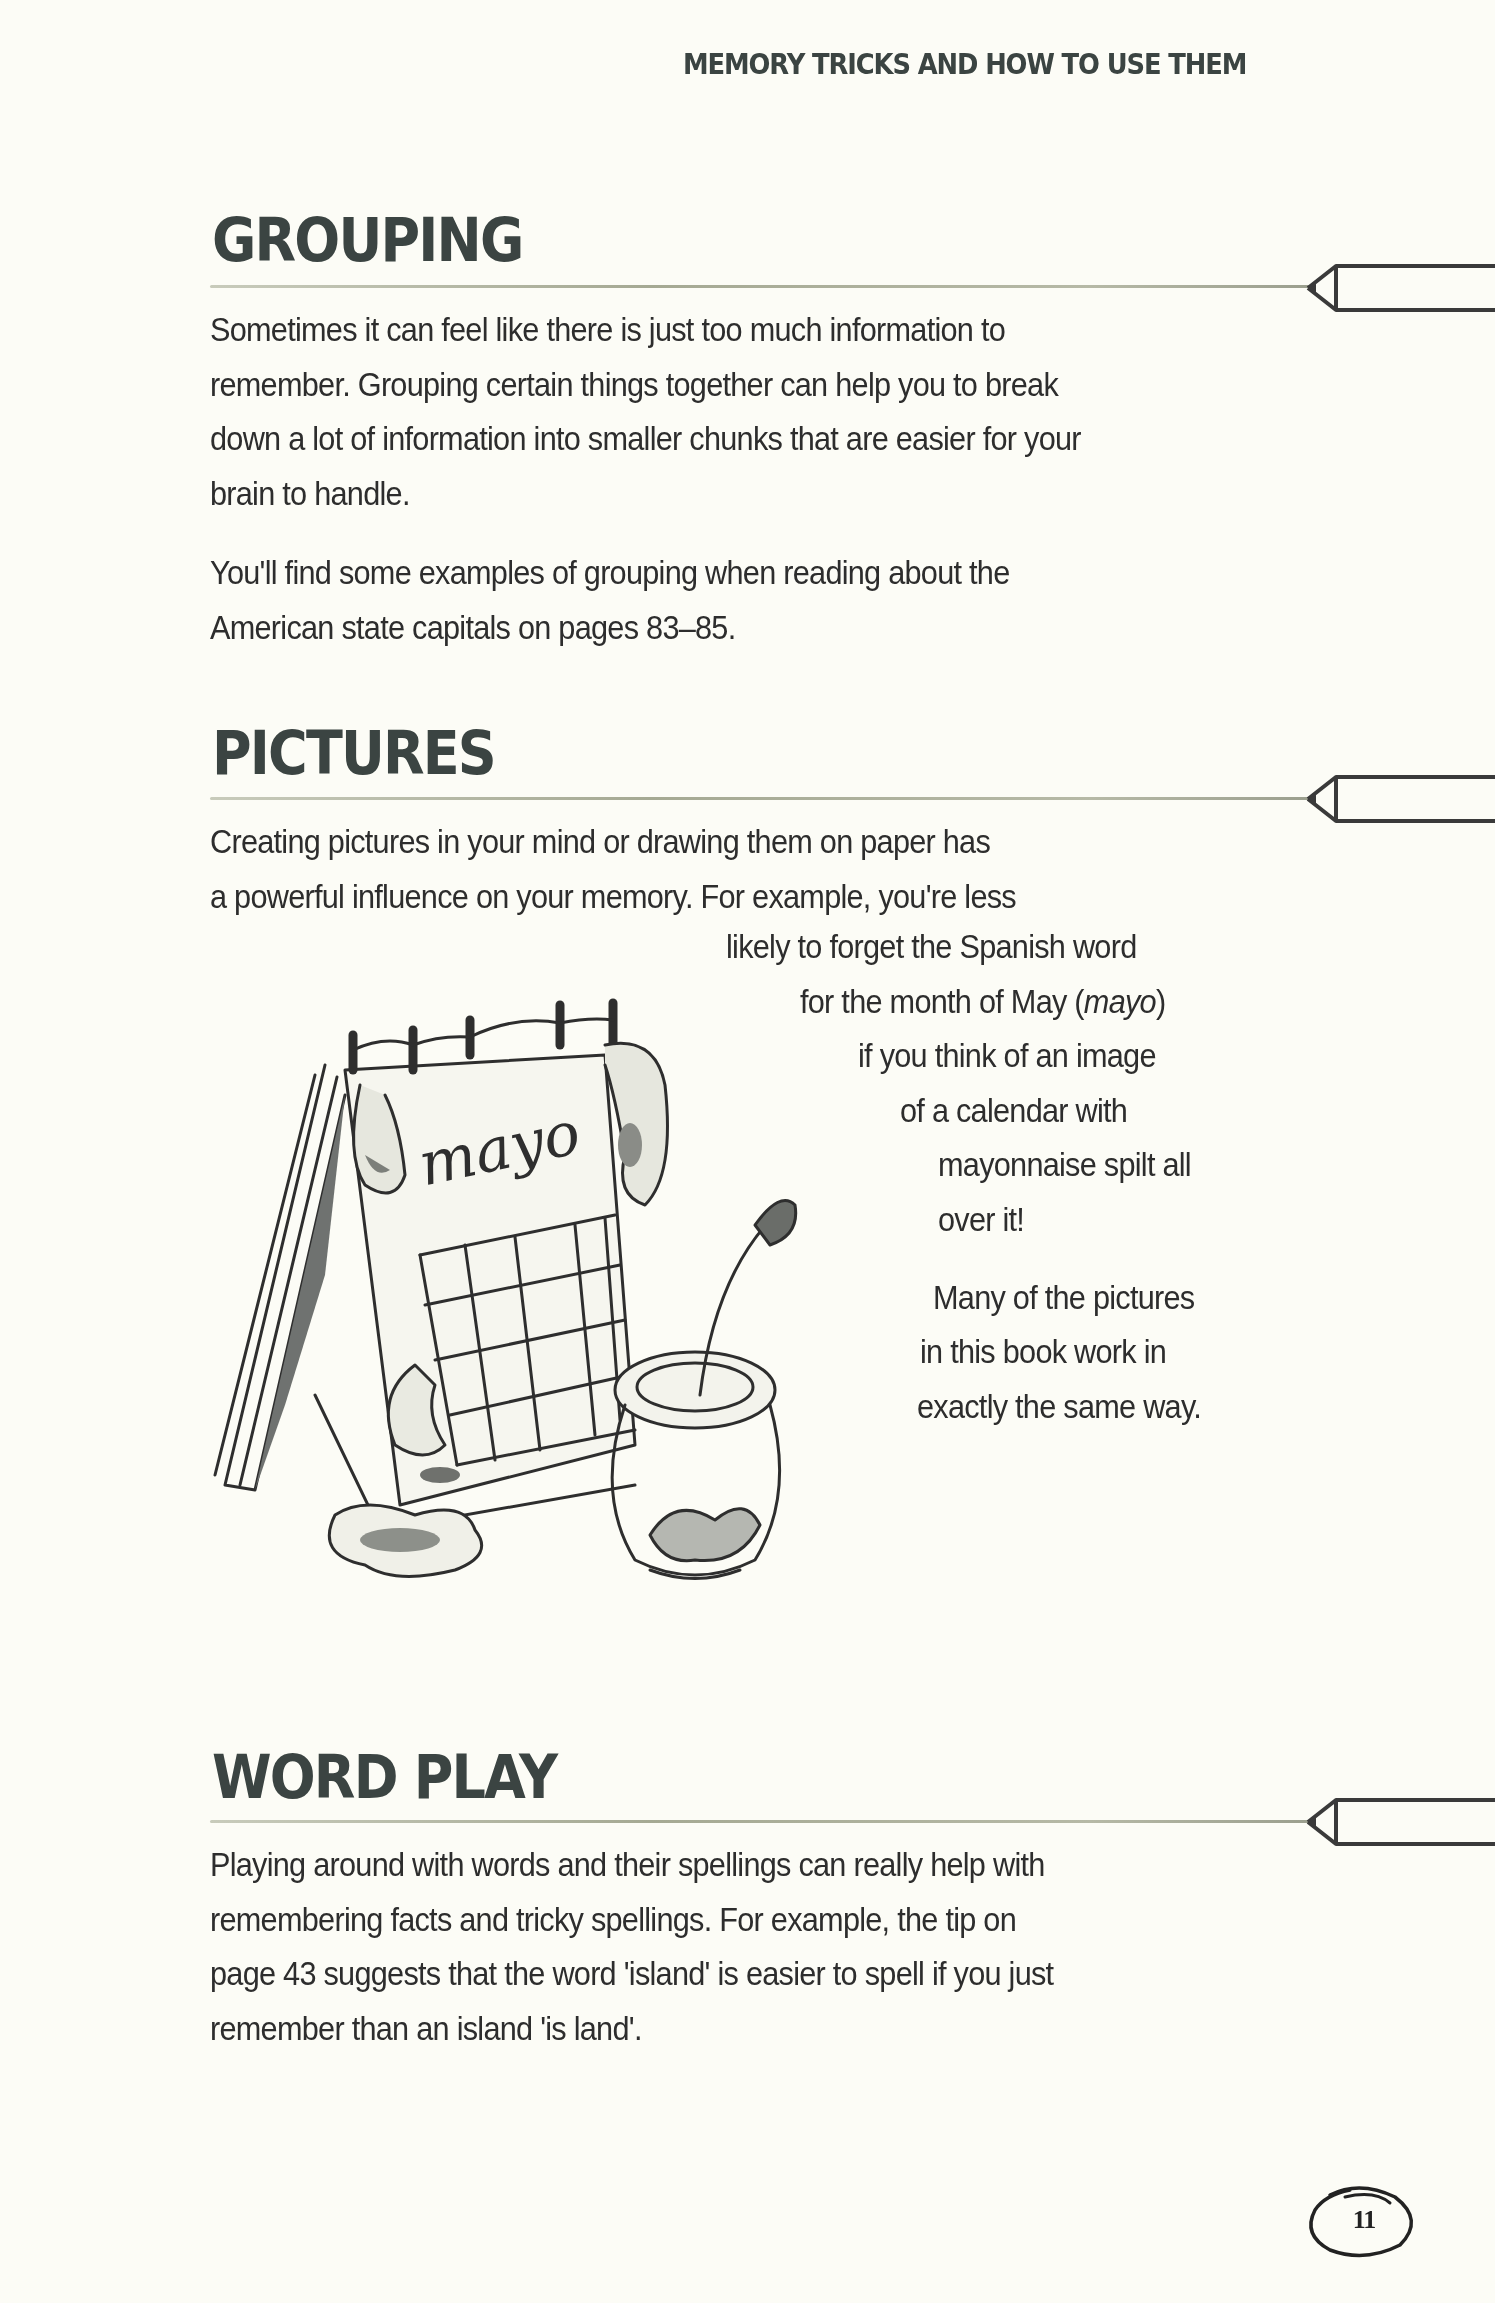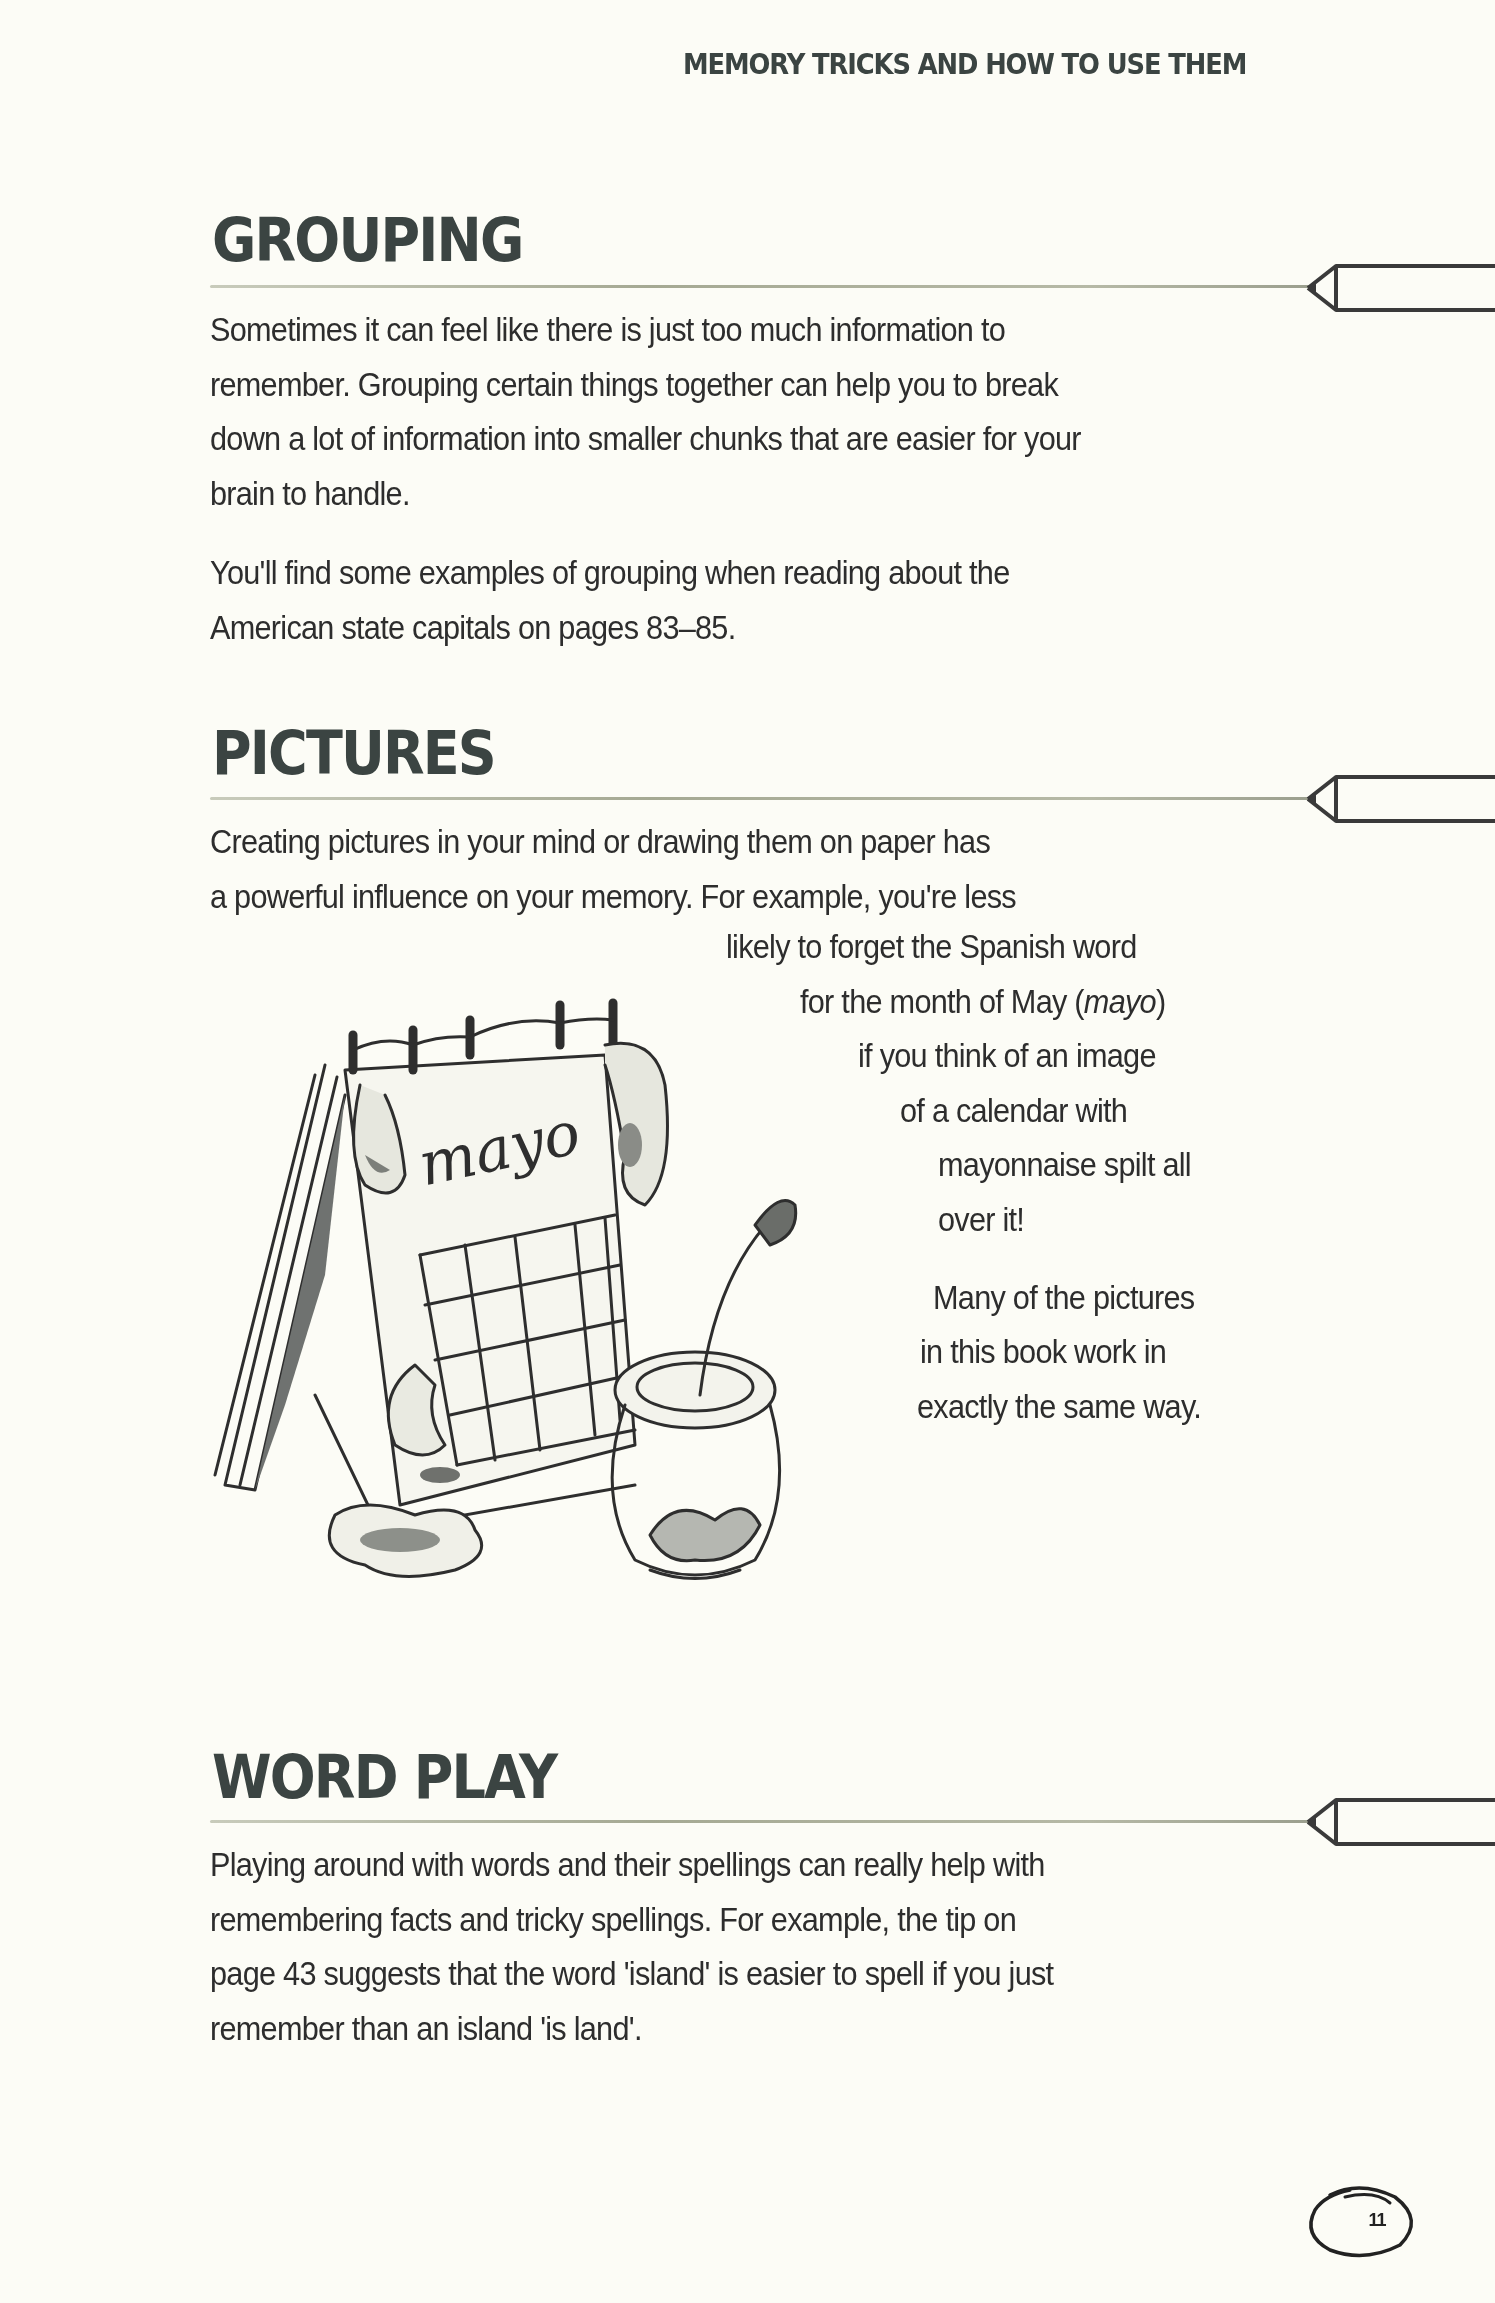--- a/index.html
+++ b/index.html
@@ -42,23 +42,23 @@
     position: absolute; white-space: nowrap;
     font-family: "Liberation Sans", sans-serif;
     font-size: 33px; color: #2d2d2d; letter-spacing: -0.8px;
     transform: scaleX(0.93); transform-origin: left top;
   }
   .illustration { position: absolute; left: 195px; top: 975px; width: 700px; height: 620px; }
   .page-number {
     position: absolute; left: 1290px; top: 2175px; width: 140px; height: 90px;
   }
   .page-number span {
-    position: absolute; left: 17px; top: 0; width: 140px; height: 90px;
+    position: absolute; left: 4px; top: 0; width: 140px; height: 90px;
     display: flex; align-items: center; justify-content: center;
-    font-family: Liberation Sans, sans-serif; font-weight: bold; font-size: 18px; color: #222;
+    font-family: Liberation Serif, serif; font-weight: bold; font-size: 26px; color: #222;
     letter-spacing: -1px;
   }
   em { font-style: italic; }
 </style>
 </head>
 <body>
 
 <div class="running-head">MEMORY TRICKS AND HOW TO USE THEM</div>
 
 <div class="section-title" style="top:205px;">GROUPING</div>

